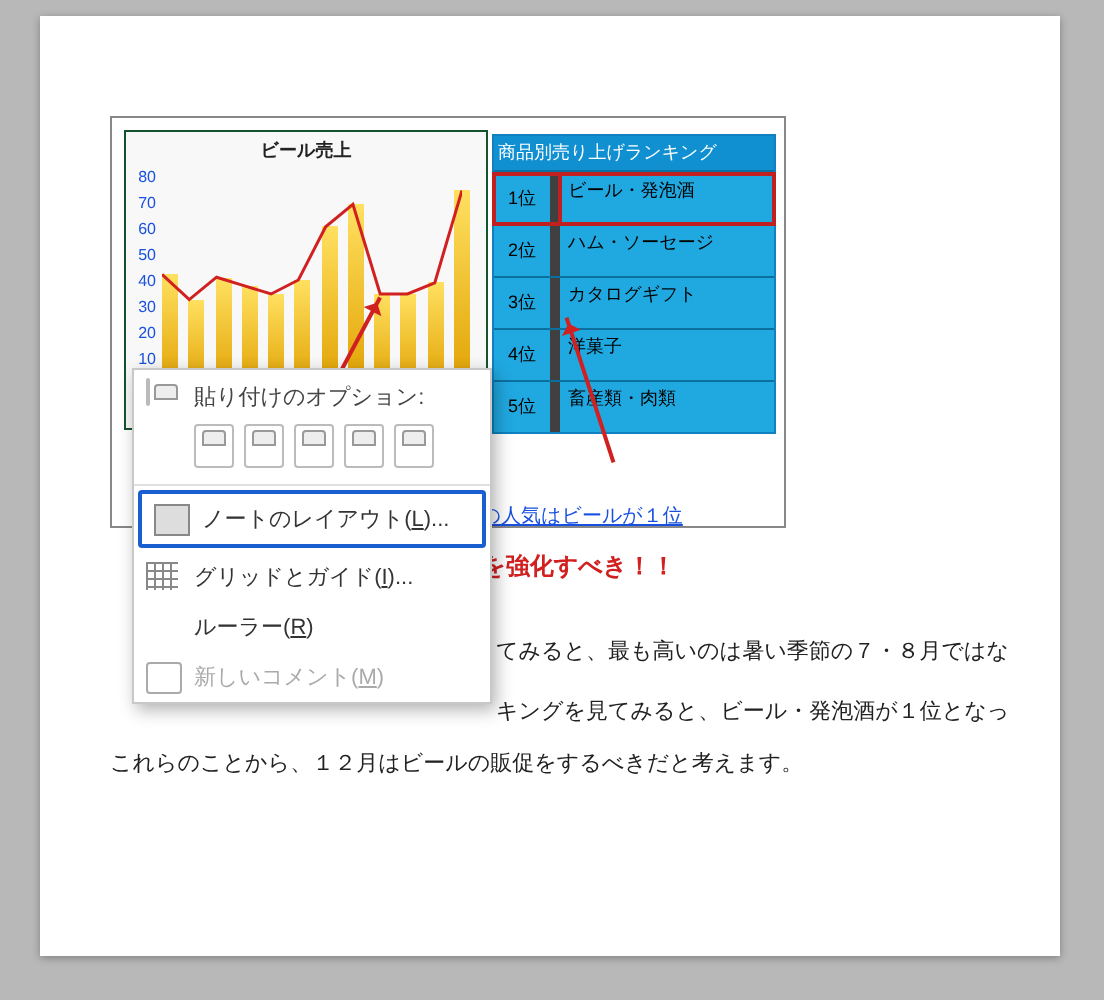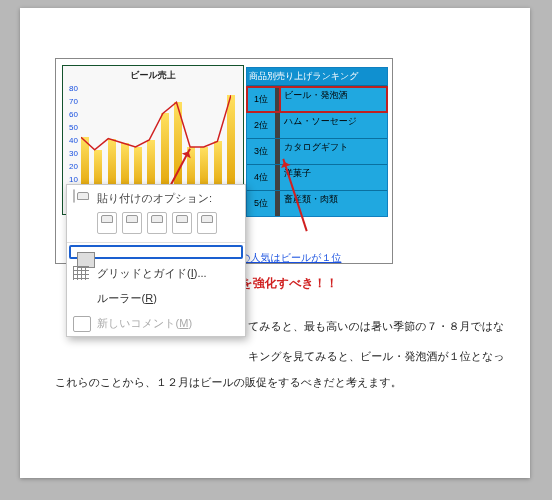--- a/index.html
+++ b/index.html
@@ -139,20 +139,21 @@
       </div>
       <div class="paste-row">
         <div class="pic"></div>
         <div class="pic"></div>
         <div class="pic"></div>
         <div class="pic"></div>
         <div class="pic"></div>
       </div>
       <div class="mi sel">
         <span class="ic ic-layout"></span>
+        <span>ノートのレイアウト(<span class="u">L</span>)...</span>
       </div>
       <div class="mi">
         <span class="ic ic-grid"></span>
         <span>グリッドとガイド(<span class="u">I</span>)...</span>
       </div>
       <div class="mi">
         <span class="ic"></span>
         <span>ルーラー(<span class="u">R</span>)</span>
       </div>
       <div class="mi disabled">

